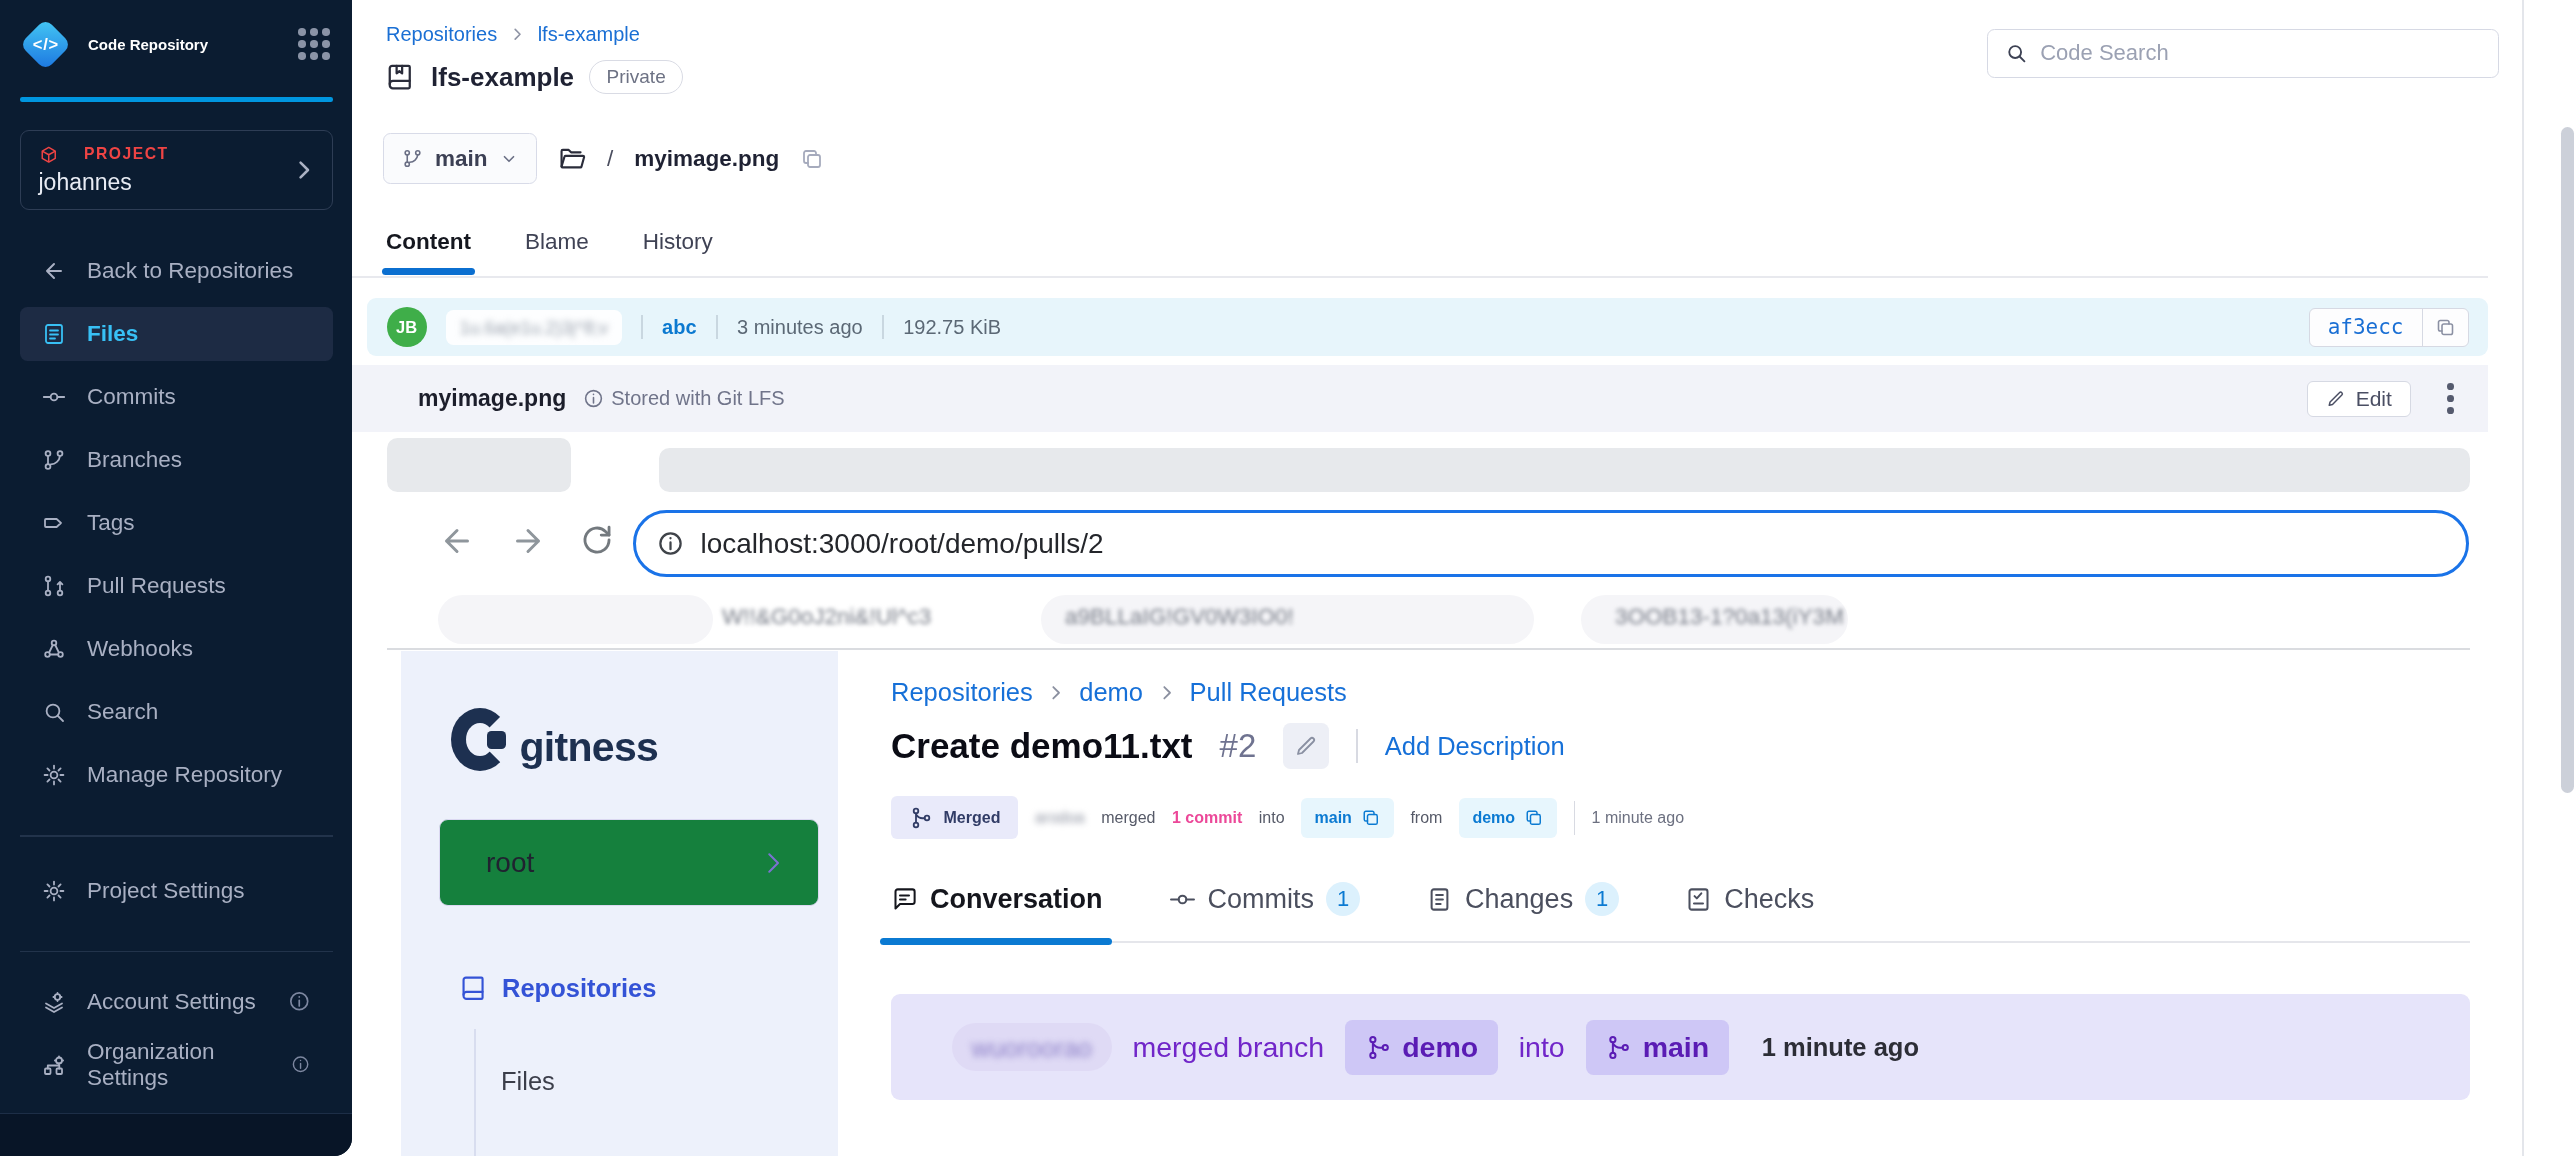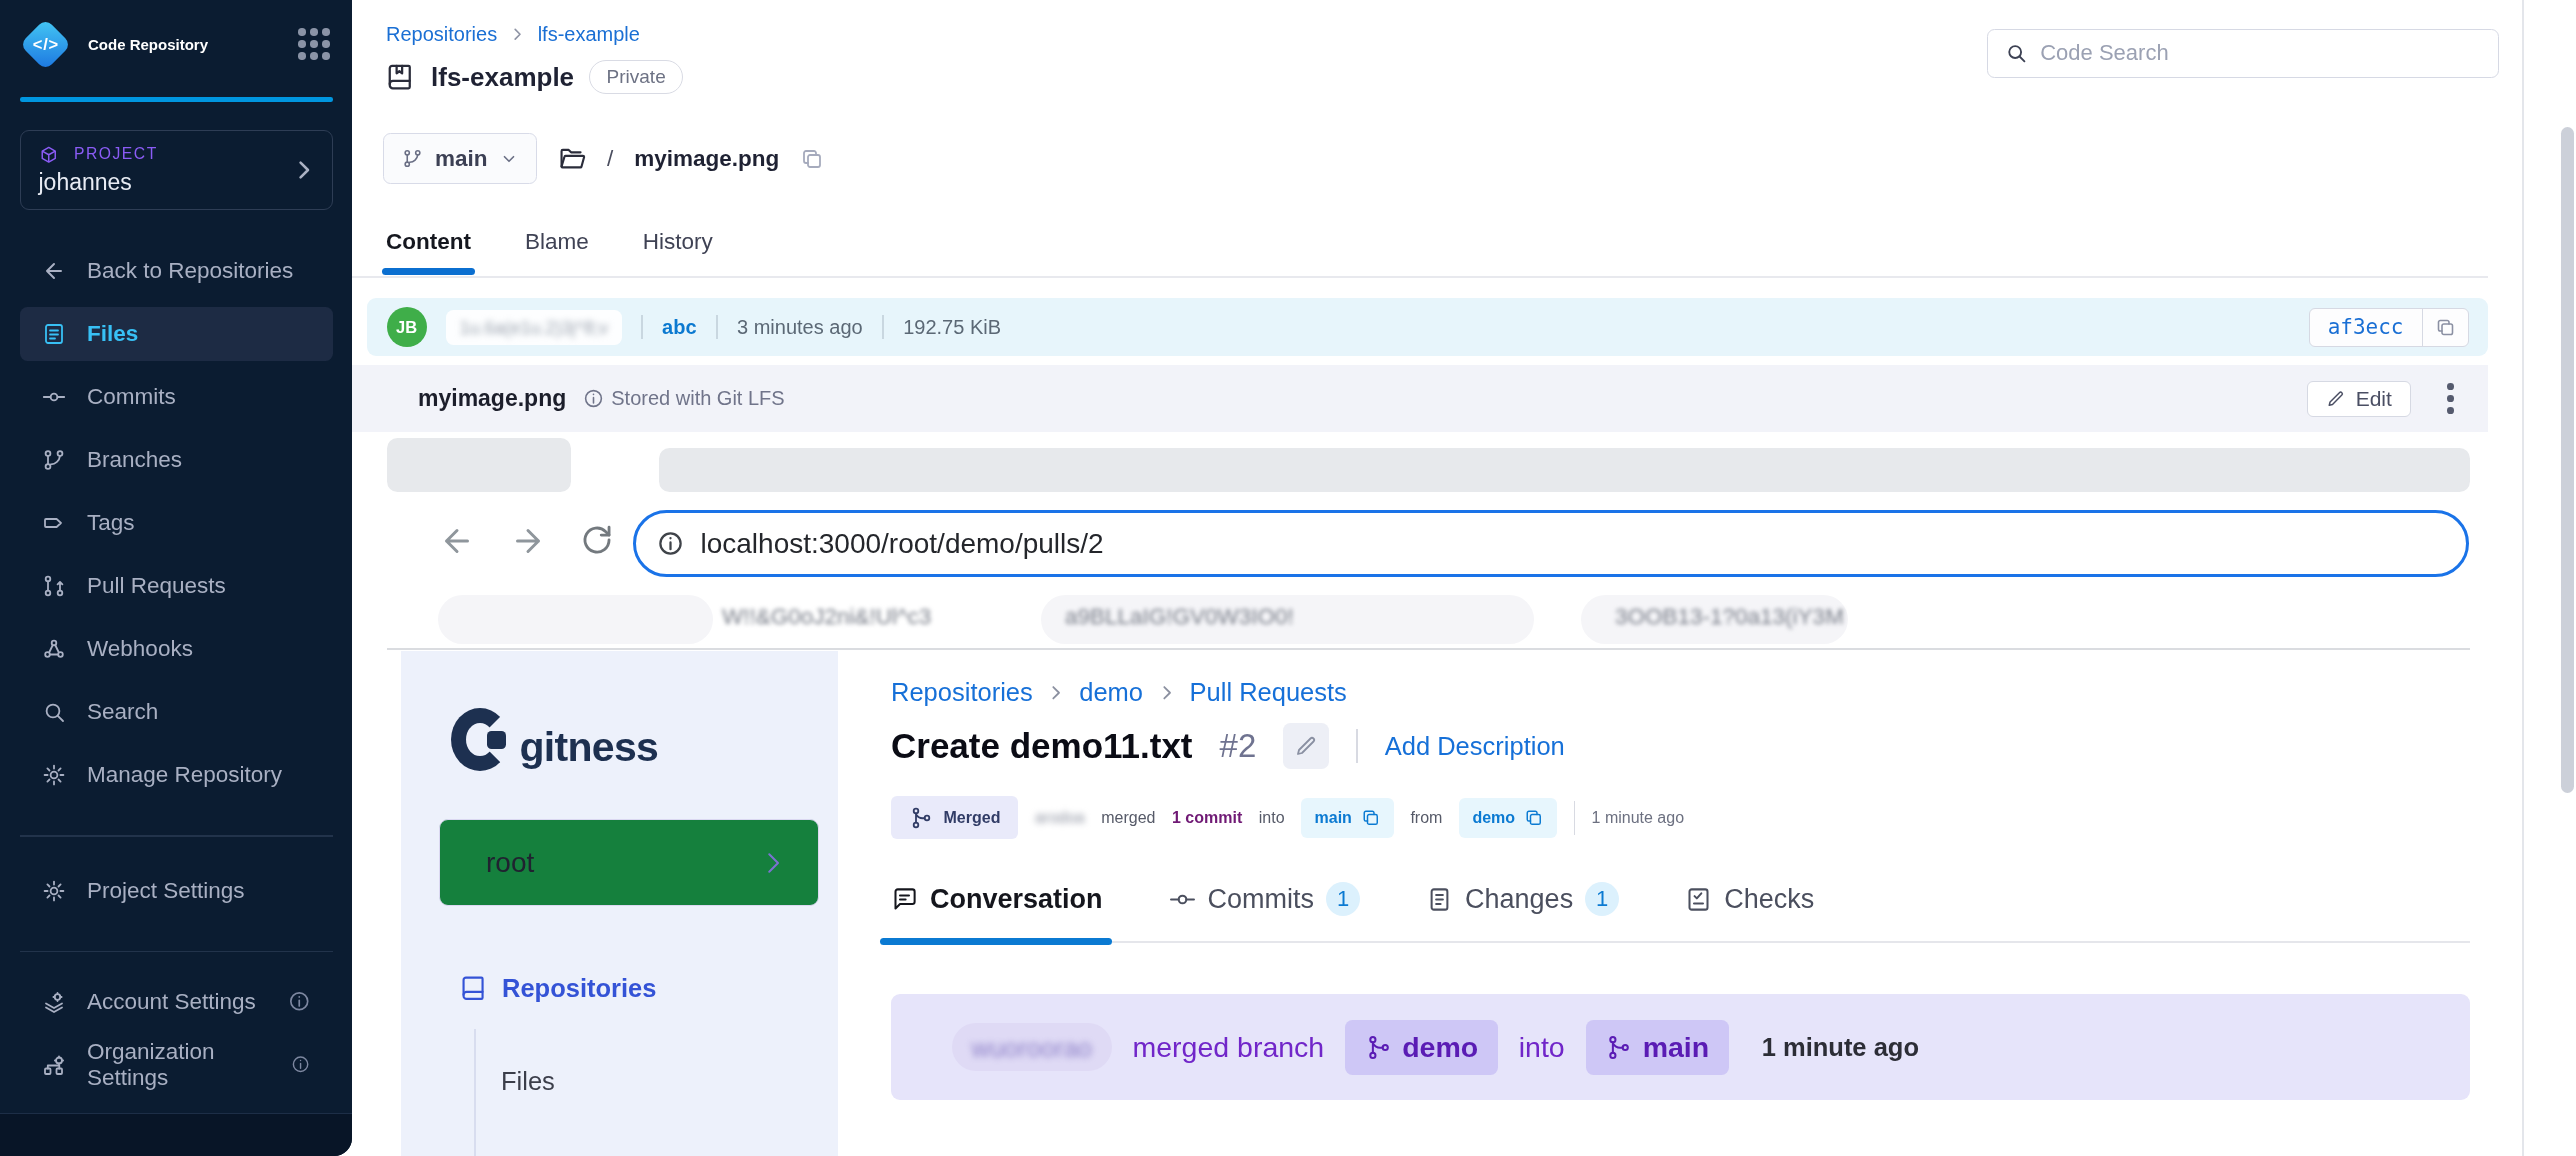--- a/index.html
+++ b/index.html
@@ -15,22 +15,22 @@
   .logo-diamond { width:37px; height:37px; margin:6px 7.5px 6px 4.5px; border-radius:9px;
                   background:linear-gradient(135deg,#45c9f4 0%,#1b74e0 100%);
                   transform:rotate(45deg); display:flex; align-items:center; justify-content:center; }
   .logo-diamond span { transform:rotate(-45deg); color:#fff; font-weight:700; font-size:16.5px; letter-spacing:0.7px;}
   .sb-title { color:#fff; font-size:15px; font-weight:700; margin-left:16.5px; }
   .grid-dots { margin-left:auto; display:grid; grid-template-columns:repeat(3,7.5px); grid-gap:4.5px; }
   .grid-dots i { width:7.5px; height:7.5px; border-radius:50%; background:#8a93a6; }
   .sb-rule { height:4.5px; background:#0096e0; margin:10.5px 19.5px 0 19.5px; border-radius:2.2px; }
   .project-card { margin:28.5px 19.5px 0 19.5px; border:1.5px solid #2e3d55; border-radius:9px;
                   padding:13.5px 18px; position:relative; }
-  .pc-top { display:flex; align-items:center; gap:16px; color:#8b5cf6; font-size:15.7px;
-            font-weight:400; letter-spacing:1.5px; }
+  .pc-top { display:flex; align-items:center; gap:26px; color:#ef4444; font-size:15.7px;
+            font-weight:700; letter-spacing:1.5px; }
   .pc-name { color:#e9ecf4; font-size:23px; margin-top:4.5px; font-weight:400; }
   .pc-chev { position:absolute; right:15px; top:50%; transform:translateY(-50%); color:#aab1c2; }
   .sb-nav { margin-top:34px; }
   .sb-item { display:flex; align-items:center; gap:21px; height:54px; margin:9px 19.5px 0 19.5px;
              padding:0 22.5px; border-radius:7.5px; color:#a9b0c3; font-size:22.5px; cursor:pointer; }
   .sb-item .ic { width:24px; height:24px; flex:0 0 auto; }
   .sb-item.active { background:#1d2b44; color:#38c0f5; font-weight:700; }
   .sb-item .info-ic { margin-left:auto; color:#7d87a0; }
   .sb-div { height:1.5px; background:#22334b; margin:33px 19.5px 0 19.5px; }
   .sb-footer { position:absolute; left:0; right:0; bottom:0; height:43px; background:#081527;
@@ -137,21 +137,21 @@
   .pencil-chip { width:46px; height:46px; background:#edeff6; border-radius:7.5px; display:flex;
                  align-items:center; justify-content:center; color:#8a90a2; cursor:pointer; }
   .g-vsep { width:1.5px; height:34px; background:#d8dae2; }
   .g-add-desc { font-size:25.5px; color:#1670d8; cursor:pointer; }
 
   .g-merge-row { position:absolute; left:504px; top:145px; display:flex; align-items:center;
                  gap:16.5px; font-size:16px; color:#565a68; }
   .merged-badge { display:flex; align-items:center; gap:10.5px; height:43px; padding:0 18px;
                   background:#e9eafa; border-radius:6px; color:#313c66; font-weight:700; }
   .g-author { color:#8d92a0; }
-  .g-commits-strong { color:#701a75; font-weight:700; }
+  .g-commits-strong { color:#ec4899; font-weight:700; }
   .branch-chip-blue { display:flex; align-items:center; gap:9px; height:40px; padding:0 13.5px;
                       background:#e7f6fd; border-radius:6px; color:#0b7ad2; font-weight:700; cursor:pointer; }
   .g-time { color:#6c7080; }
 
   .g-tabs { position:absolute; left:504px; top:231px; display:flex; align-items:center; gap:66px;
             font-size:27px; color:#4b4f5e; }
   .g-tab { display:flex; align-items:center; gap:12px; cursor:pointer; }
   .g-tab.active { font-weight:700; color:#15161d; }
   .count-badge { width:34px; height:34px; border-radius:50%; background:#dcf1fd; color:#0b7ad2;
                  font-size:22px; display:flex; align-items:center; justify-content:center; }

